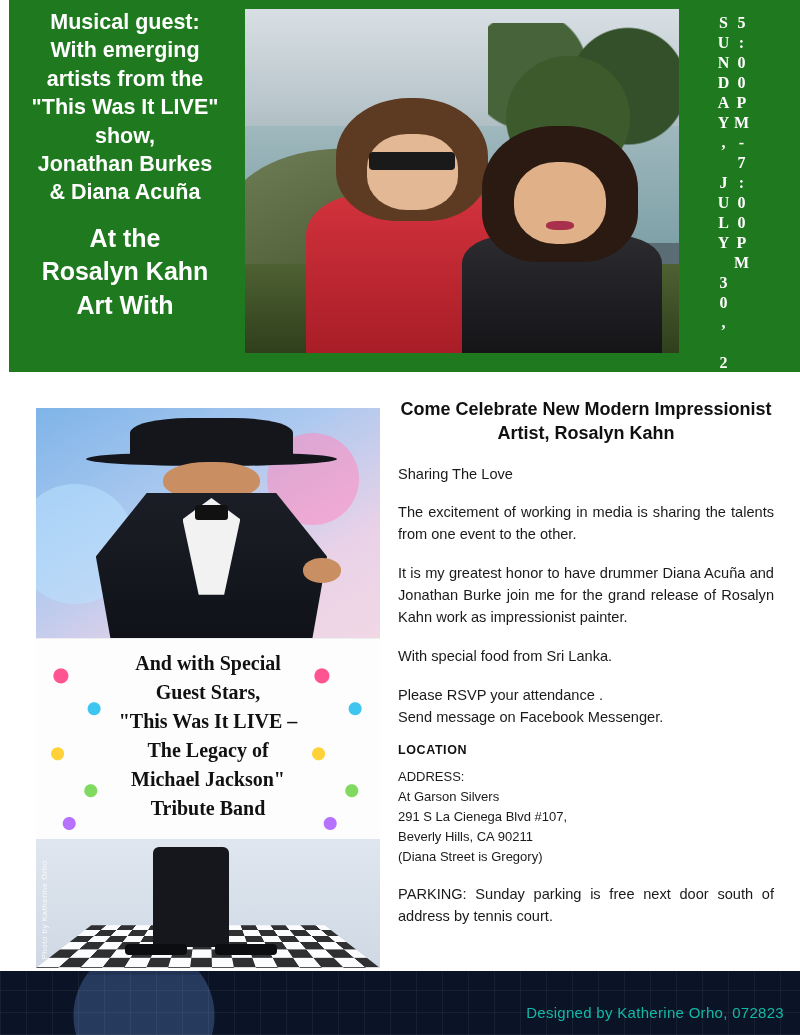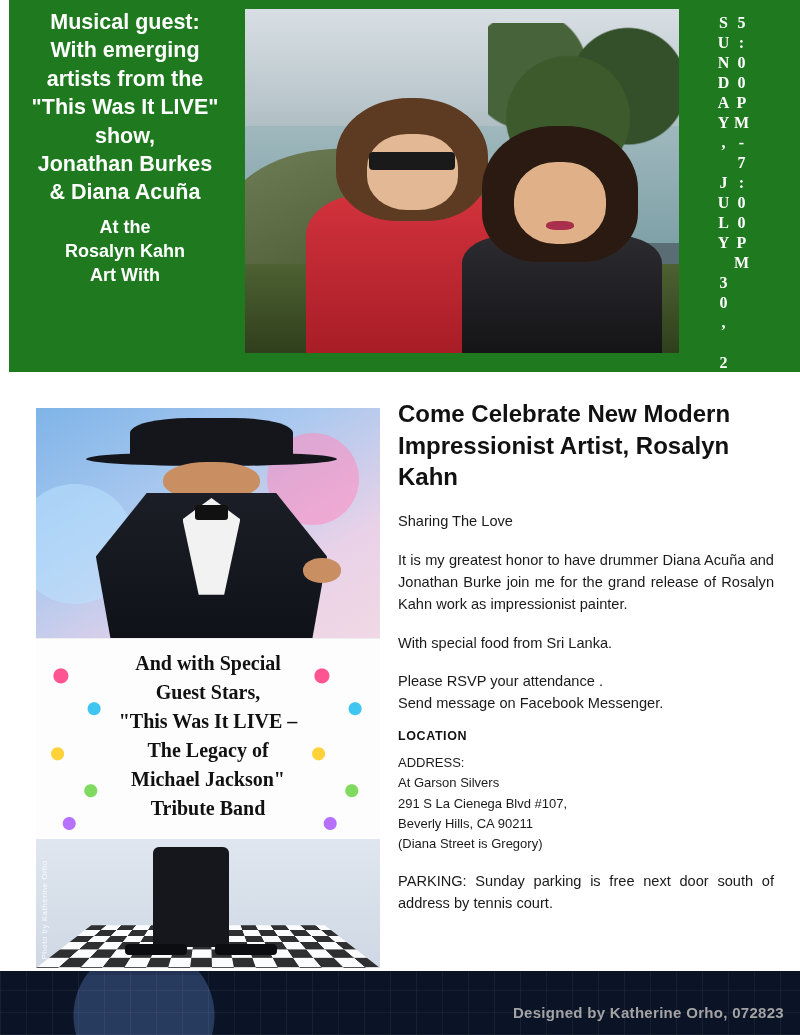--- a/index.html
+++ b/index.html
@@ -26,22 +26,22 @@
     left: 0; top: 8px;
     width: 232px;
     text-align: center;
     color: #ffffff;
     font-weight: bold;
     font-size: 21.5px;
     line-height: 1.32;
     padding: 0 6px;
   }
   .hero-left .block2 {
-    margin-top: 8px;
-    font-size: 18px;
+    margin-top: 15px;
+    font-size: 25px;
     line-height: 1.35;
   }
 
   .hero-photo {
     position: absolute;
     left: 236px; top: 9px;
     width: 434px; height: 344px;
     overflow: hidden;
     background: #5b6d74;
   }
@@ -247,25 +247,26 @@
     letter-spacing:.5px;
   }
 
   
   .content {
     position: absolute;
     left: 398px; top: 26px;
     width: 376px;
   }
   .headline {
-    font-size: 24px;
+    font-size: 18px;
     font-weight: bold;
     color: #111111;
     line-height: 1.32;
     margin: 0 0 18px 0;
+    text-align: center;
   }
   .para {
     font-size: 14.6px;
     color: #1a1a1a;
     line-height: 1.5;
     margin: 0 0 17px 0;
     text-align: justify;
   }
   .para.nojust { text-align: left; }
   .loc-label {
@@ -293,22 +294,22 @@
   .footer::before {
     content:"";
     position:absolute; left:0; top:0; width:100%; height:100%;
     background:
       repeating-linear-gradient(90deg, rgba(255,255,255,.05) 0 1px, transparent 1px 26px),
       repeating-linear-gradient(0deg, rgba(255,255,255,.05) 0 1px, transparent 1px 22px),
       radial-gradient(circle at 18% 70%, rgba(90,130,200,.35) 0 70px, transparent 71px);
   }
   .footer-text {
     position:absolute; right: 16px; bottom: 14px;
-    color: #a3a3a3;
-    font-weight: bold;
+    color: #14b8a6;
+    font-weight: normal;
     font-size: 15px;
     letter-spacing:.3px;
   }
   .footer-fade {
     position:absolute; left:0; top:-40px; width:100%; height:44px;
     background: linear-gradient(to bottom, rgba(255,255,255,0), rgba(11,20,38,.18));
   }
 </style>
 </head>
 <body>
@@ -394,20 +395,21 @@
       <div class="shoe shoe-r"></div>
     </div>
 
     <div class="credit-vert">Photo by Katherine Orho</div>
   </div>
 
   <div class="content">
     <h1 class="headline">Come Celebrate New Modern Impressionist Artist, Rosalyn Kahn</h1>
 
     <p class="para nojust">Sharing The Love</p>
+    <p class="para">The excitement of working in media is sharing the talents from one event to the other.</p>
     <p class="para">It is my greatest honor to have drummer Diana Acuña and Jonathan Burke join me for the grand release of Rosalyn Kahn work as impressionist painter.</p>
     <p class="para nojust">With special food from Sri Lanka.</p>
 
     <p class="para nojust" style="margin-bottom:14px;">
       <span>Please RSVP your attendance .</span><br>
       <span>Send message on Facebook Messenger.</span>
     </p>
 
     <div class="loc-label">LOCATION</div>
 

